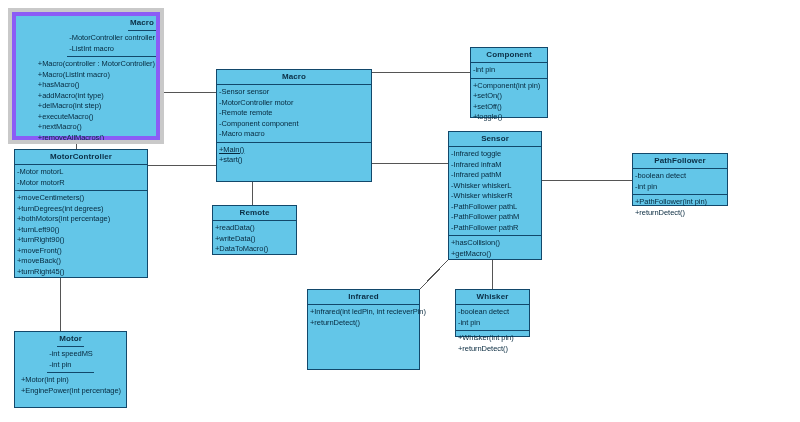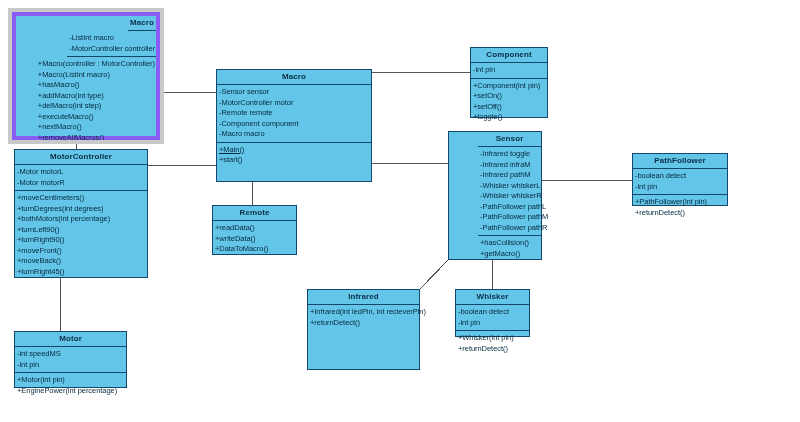--- a/index.html
+++ b/index.html
@@ -84,22 +84,22 @@
       <polyline points="542,180 632,180" fill="none" stroke="#555555" stroke-width="1" shape-rendering="crispEdges"></polyline>
       <polyline points="492,260 492,289" fill="none" stroke="#555555" stroke-width="1" shape-rendering="crispEdges"></polyline>
       <polyline points="448,260 420,289" fill="none" stroke="#555555" stroke-width="1" shape-rendering="crispEdges"></polyline>
       <polyline points="76,140 76,149" fill="none" stroke="#555555" stroke-width="1" shape-rendering="crispEdges"></polyline>
     </svg>
 
   <div id="classes-layer">
       <div class="uml-class selected" style="left: 12px; top: 12px; width: 148px; height: 128px;">
         <div class="cls-name">Macro</div>
         <div class="cls-attrs">
+          <div class="member">-MotorController controller</div>
           <div class="member">-ListInt macro</div>
-          <div class="member">-MotorController controller</div>
         </div>
         <div class="cls-ops">
           <div class="member">+Macro(controller : MotorController)</div>
           <div class="member">+Macro(ListInt macro)</div>
           <div class="member">+hasMacro()</div>
           <div class="member">+addMacro(int type)</div>
           <div class="member">+delMacro(int step)</div>
           <div class="member">+executeMacro()</div>
           <div class="member">+nextMacro()</div>
           <div class="member">+removeAllMacros()</div>
@@ -115,21 +115,21 @@
           <div class="member">+moveCentimeters()</div>
           <div class="member">+turnDegrees(int degrees)</div>
           <div class="member">+bothMotors(int percentage)</div>
           <div class="member">+turnLeft90()</div>
           <div class="member">+turnRight90()</div>
           <div class="member">+moveFront()</div>
           <div class="member">+moveBack()</div>
           <div class="member">+turnRight45()</div>
         </div>
       </div>
-      <div class="uml-class" style="left: 14px; top: 331px; width: 113px; height: 57px;">
+      <div class="uml-class" style="left: 14px; top: 331px; width: 113px; height: 77px; align-items: center;">
         <div class="cls-name">Motor</div>
         <div class="cls-attrs">
           <div class="member">-int speedMS</div>
           <div class="member">-int pin</div>
         </div>
         <div class="cls-ops">
           <div class="member">+Motor(int pin)</div>
           <div class="member">+EnginePower(int percentage)</div>
         </div>
       </div>
@@ -160,21 +160,21 @@
         <div class="cls-attrs">
           <div class="member">-int pin</div>
         </div>
         <div class="cls-ops">
           <div class="member">+Component(int pin)</div>
           <div class="member">+setOn()</div>
           <div class="member">+setOff()</div>
           <div class="member">+toggle()</div>
         </div>
       </div>
-      <div class="uml-class" style="left: 448px; top: 131px; width: 94px; height: 129px; padding-left: 29px;">
+      <div class="uml-class" style="left: 448px; top: 131px; width: 94px; height: 129px;">
         <div class="cls-name">Sensor</div>
         <div class="cls-attrs">
           <div class="member">-Infrared toggle</div>
           <div class="member">-Infrared infraM</div>
           <div class="member">-Infrared pathM</div>
           <div class="member">-Whisker whiskerL</div>
           <div class="member">-Whisker whiskerR</div>
           <div class="member">-PathFollower pathL</div>
           <div class="member">-PathFollower pathM</div>
           <div class="member">-PathFollower pathR</div>

